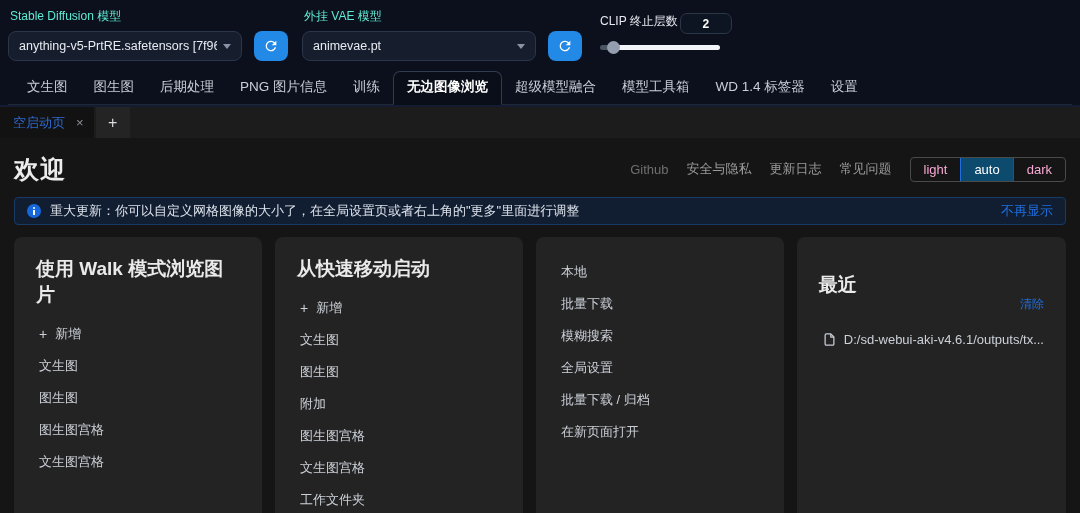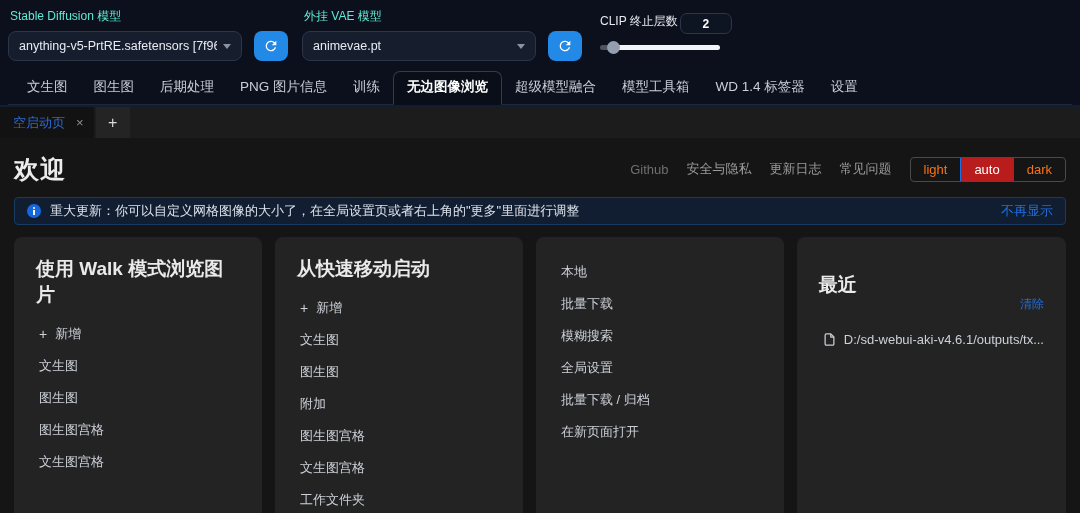--- a/index.html
+++ b/index.html
@@ -56,23 +56,23 @@
   .addtab { width:34px; justify-content:center; background:#242424; color:#d7dade; font-size:16px; margin-left:2px; }
 
   
   .content { padding:13px 14px 0; background:#151515; }
   .welcome-row { display:flex; align-items:center; height:36px; }
   h1.title { margin:0; font-size:25px; color:#ececec; font-weight:700; letter-spacing:1px; }
   .links { margin-left:auto; display:flex; gap:18px; align-items:center; }
   .wlink { font-size:13px; color:#9b9b9b; cursor:pointer; text-decoration:none; }
   .wlink:first-child { color:#6f6f6f; }
   .theme-group { display:flex; margin-left:18px; border:1px solid #4a4a4a; border-radius:4px; overflow:hidden; }
-  .tbtn { border:none; background:transparent; color:#f97316; font-size:13px; padding:4px 13px; cursor:pointer; font-family:inherit; }
+  .tbtn { border:none; background:transparent; color:#f9a8d4; font-size:13px; padding:4px 13px; cursor:pointer; font-family:inherit; }
   .tbtn + .tbtn { border-left:1px solid #4a4a4a; }
-  .tbtn.active { background:#b91c1c; color:#fff; border-left-color:#1f6fe0; }
+  .tbtn.active { background:#0c4a6e; color:#fff; border-left-color:#1f6fe0; }
 
   .banner {
     margin-top:10px; height:28px; background:#111d31; border:1px solid #173a66; border-radius:4px;
     display:flex; align-items:center; padding:0 12px;
   }
   .info-icon { width:14px; height:14px; border-radius:50%; background:#1668dc; position:relative; margin-right:9px; flex:none; }
   .info-icon::before { content:""; position:absolute; left:6px; top:3px;  width:2px; height:2px; background:#fff; border-radius:50%; }
   .info-icon::after  { content:""; position:absolute; left:6px; top:6px;  width:2px; height:5px; background:#fff; }
   .banner-text { font-size:13px; color:#dde3ec; white-space:nowrap; overflow:hidden; }
   .dismiss { margin-left:auto; font-size:13px; color:#1f6fe0; cursor:pointer; text-decoration:none; flex:none; }

